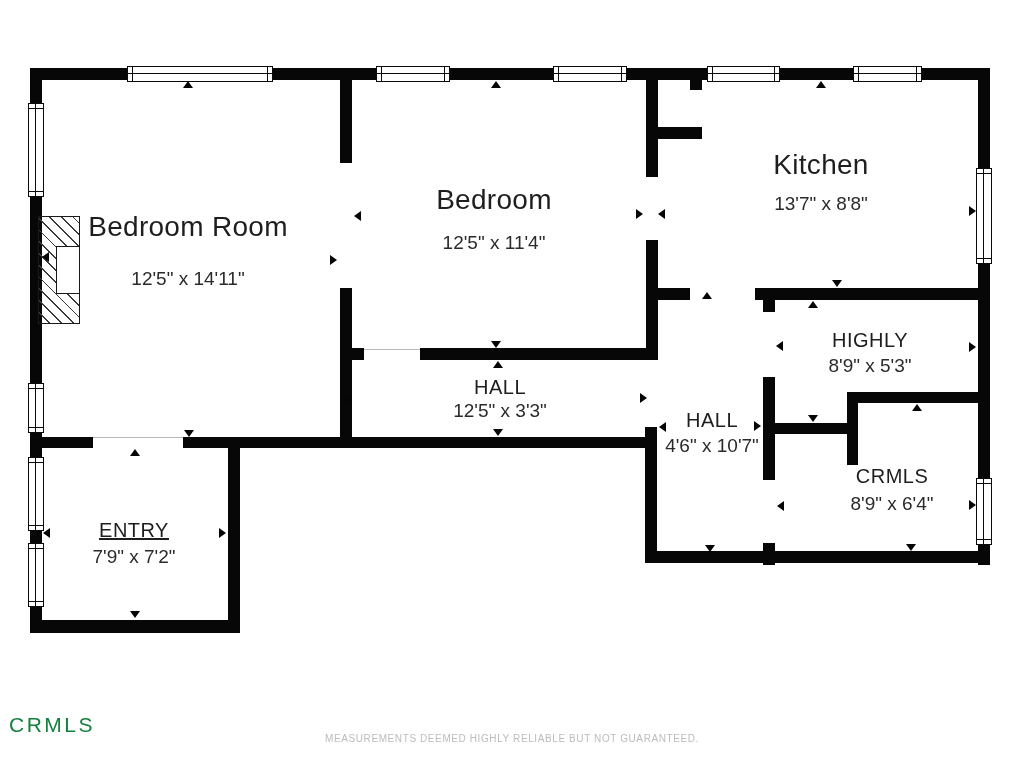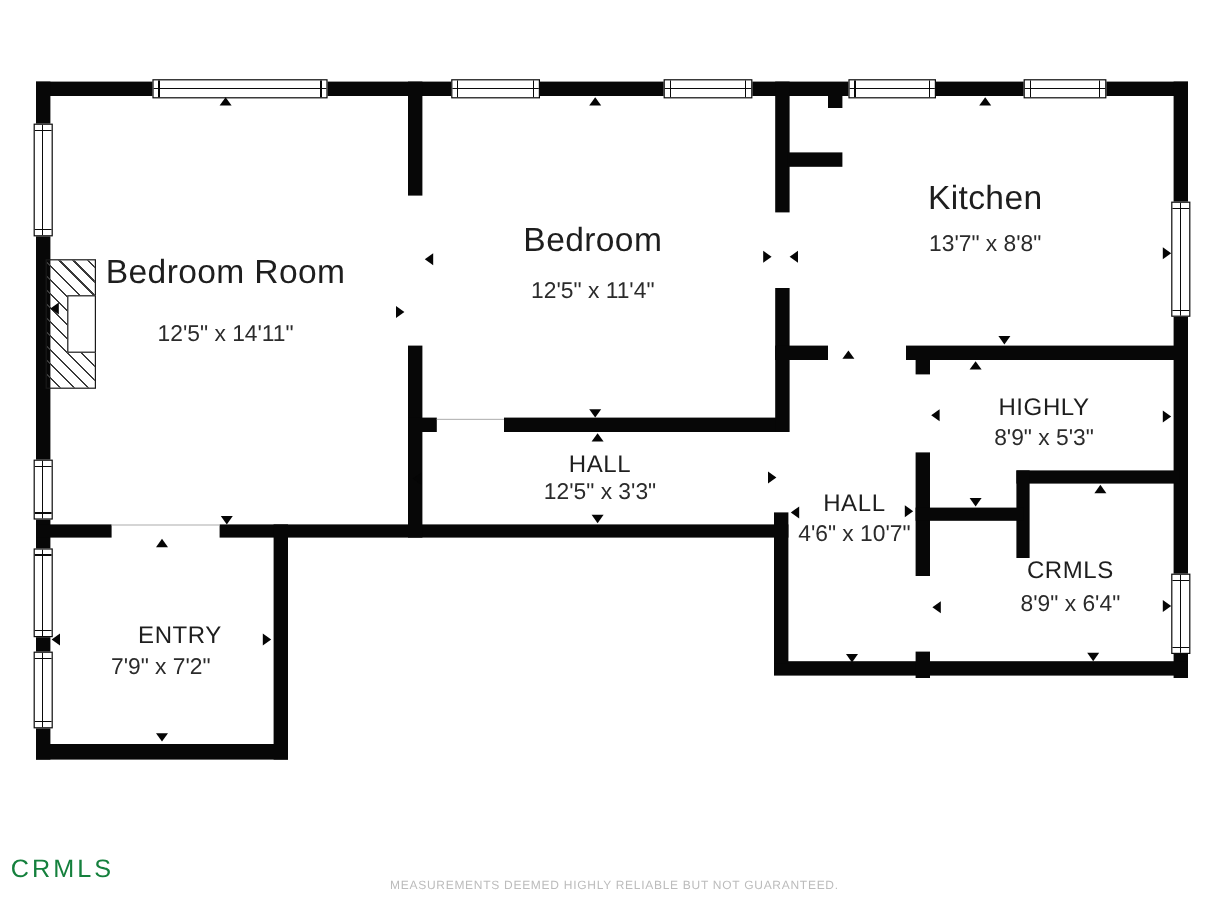--- a/index.html
+++ b/index.html
@@ -130,19 +130,19 @@
       <div class="room-name lg" style="left: 821px; top: 149px;">Kitchen</div>
       <div class="room-dims" style="left: 821px; top: 193px;">13'7" x 8'8"</div>
       <div class="room-name sm" style="left: 870px; top: 329px;">HIGHLY</div>
       <div class="room-dims" style="left: 870px; top: 355px;">8'9" x 5'3"</div>
       <div class="room-name sm" style="left: 500px; top: 376px;">HALL</div>
       <div class="room-dims" style="left: 500px; top: 400px;">12'5" x 3'3"</div>
       <div class="room-name sm" style="left: 712px; top: 409px;">HALL</div>
       <div class="room-dims" style="left: 712px; top: 435px;">4'6" x 10'7"</div>
       <div class="room-name sm" style="left: 892px; top: 465px;">CRMLS</div>
       <div class="room-dims" style="left: 892px; top: 493px;">8'9" x 6'4"</div>
-      <div class="room-name sm" style="left: 150px; top: 519px;">ENTRY</div>
+      <div class="room-name sm" style="left: 134px; top: 519px; text-decoration: underline;">ENTRY</div>
       <div class="room-dims" style="left: 134px; top: 546px;">7'9" x 7'2"</div>
     </div>
 </div>
 
 <div class="logo">CRMLS</div>
 <div class="disclaimer">MEASUREMENTS DEEMED HIGHLY RELIABLE BUT NOT GUARANTEED.</div>
 
 </body></html>

